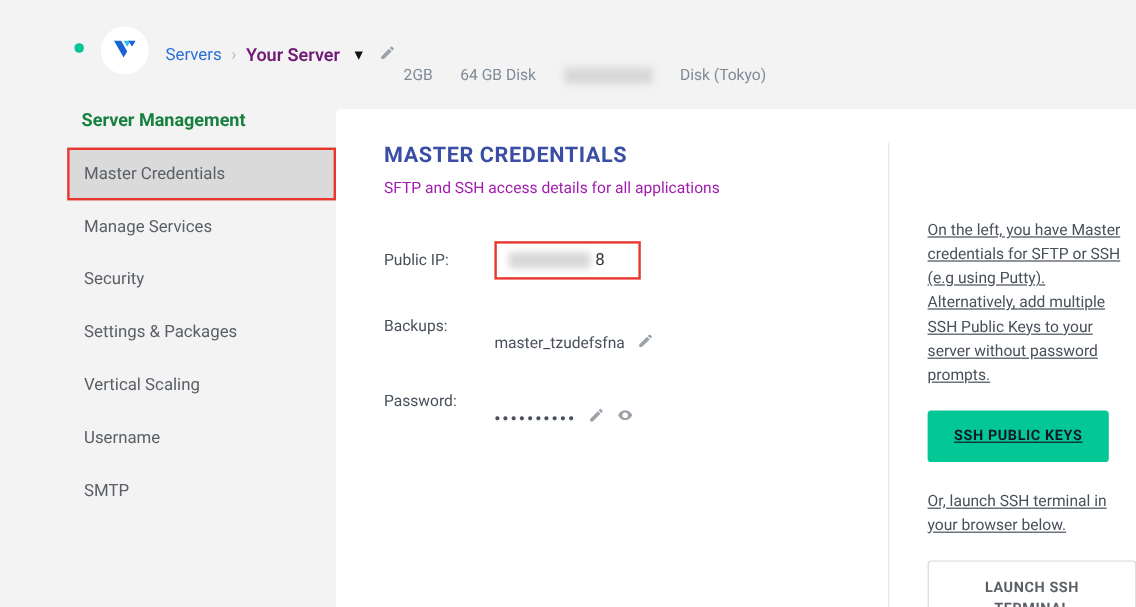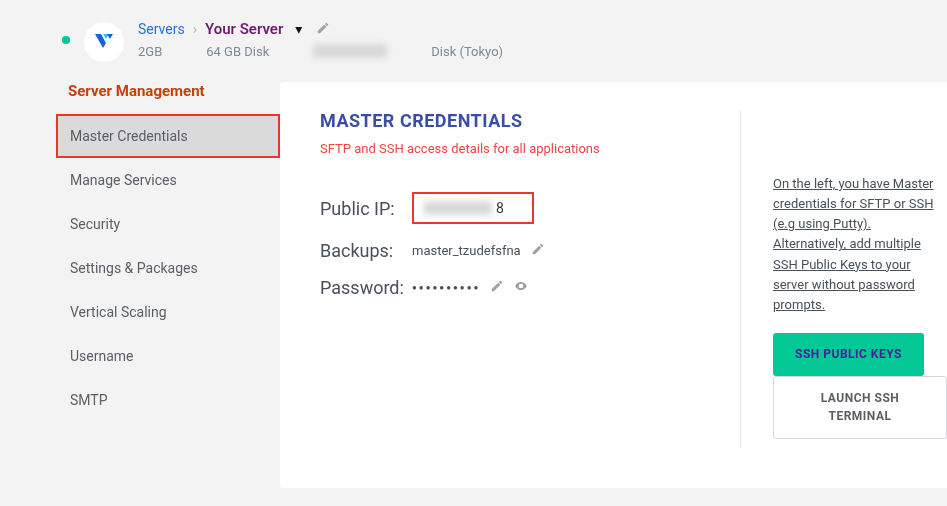--- a/index.html
+++ b/index.html
@@ -26,39 +26,39 @@
       flex-shrink: 0;
     }
     .logo-circle {
       width: 40px; height: 40px; border-radius: 50%;
       background: #fff;
       display: flex; align-items: center; justify-content: center;
       margin-top: 2px;
       flex-shrink: 0;
     }
     .logo-circle svg { width: 24px; height: 24px; }
-    .header-text { display: flex; flex-direction: column; gap: 6px; }
+    .header-text { display: flex; flex-direction: row; gap: 6px; }
     .breadcrumb-row { display: flex; align-items: center; gap: 8px; }
     .crumb-link { color: #2a6fd6; font-size: 14px; }
     .crumb-sep { color: #b5b5b5; }
     .crumb-current { color: #701a75; font-weight: 600; font-size: 15px; }
     .crumb-caret { color: #111; margin-left: 4px; }
     .crumb-edit { color: #b5b5b5; margin-left: 6px; }
-    .specs-row { display: flex; gap: 44px; color: #7f8a95; font-size: 13px; }
+    .specs-row { display: flex; gap: 23px; color: #7f8a95; font-size: 13px; margin-top: 36px; }
     .spec-blur {
       width: 74px; height: 14px;
       background: #d8d8d8;
       filter: blur(3px);
       border-radius: 2px;
     }
     
     .content-wrap { display: flex; align-items: flex-start; }
     
     .sidebar { width: 280px; padding-left: 56px; flex-shrink: 0; }
-    .sidebar-title { font-weight: 700; font-size: 15px; color: #c2410c; padding: 0 12px 14px 12px; }
+    .sidebar-title { font-weight: 700; font-size: 15px; color: #15803d; padding: 0 12px 14px 12px; }
     .side-item {
       padding: 12px 12px;
       color: #5a5f66;
       font-size: 14px;
       cursor: pointer;
       border: 2px solid transparent;
     }
     .side-item.active {
       background: #dadada;
       border: 2px solid #e8362f;
@@ -72,24 +72,24 @@
       display: flex;
       min-height: 406px;
     }
     .panel-left { flex: 0 0 420px; }
     .panel-title {
       font-size: 18px; font-weight: 700;
       color: #3a4ea6;
       letter-spacing: 0.5px;
       margin-bottom: 10px;
     }
-    .panel-sub { color: #ef4444; font-size: 13px; margin-bottom: 36px; }
+    .panel-sub { color: #a21caf; font-size: 13px; margin-bottom: 36px; }
     .field-row { display: flex; align-items: center; margin-bottom: 16px; }
-    .field-label { width: 92px; color: #49505a; font-size: 18px; }
-    .field-value { display: flex; align-items: center; gap: 10px; color: #49505a; font-size: 13px; }
+    .field-label { width: 92px; color: #49505a; font-size: 13px; }
+    .field-value { display: flex; align-items: center; gap: 10px; color: #49505a; font-size: 13px; margin-top: 28px; }
     .ip-box {
       border: 2px solid #e8362f;
       padding: 6px 10px;
       min-width: 122px;
       display: flex; align-items: center;
     }
     .ip-blur {
       width: 68px; height: 14px; background: #d8d8d8; filter: blur(3px); border-radius: 2px;
       margin-right: 4px;
     }
@@ -108,21 +108,21 @@
     .btn {
       display: inline-block;
       padding: 12px 22px;
       font-size: 12px;
       font-weight: 700;
       letter-spacing: 0.5px;
       border-radius: 3px;
       cursor: pointer;
       text-align: center;
     }
-    .btn-primary { background: #03c895; color: #4c1d95; }
+    .btn-primary { background: #03c895; color: #0f172a; text-decoration: underline; }
     .btn-secondary { background: #fff; color: #5a5f66; border: 1px solid #d5d9dd; }
   </style>
 </head>
 <body>
 
 <div class="top-header">
   <div class="status-dot"></div>
   <div class="logo-circle">
     <svg viewBox="0 0 24 24">
       <path d="M3 4 L9 4 L14 13 L11 18 Z" fill="#1a63d6"></path>
@@ -202,16 +202,17 @@
                 <path d="M12 5c-7 0-10 7-10 7s3 7 10 7 10-7 10-7-3-7-10-7zm0 11a4 4 0 1 1 0-8 4 4 0 0 1 0 8z"></path>
               </svg>
           </span>
         </div>
       </div>
     </div>
 
     <div class="panel-right">
       <p>On the left, you have Master credentials for SFTP or SSH (e.g using Putty). Alternatively, add multiple SSH Public Keys to your server without password prompts.</p>
       <div class="btn btn-primary">SSH PUBLIC KEYS</div>
+      <p style="margin-top:24px;">Or, launch SSH terminal in your browser below.</p>
       <div class="btn btn-secondary">LAUNCH SSH TERMINAL</div>
     </div>
   </div>
 </div>
 
 </body></html>

